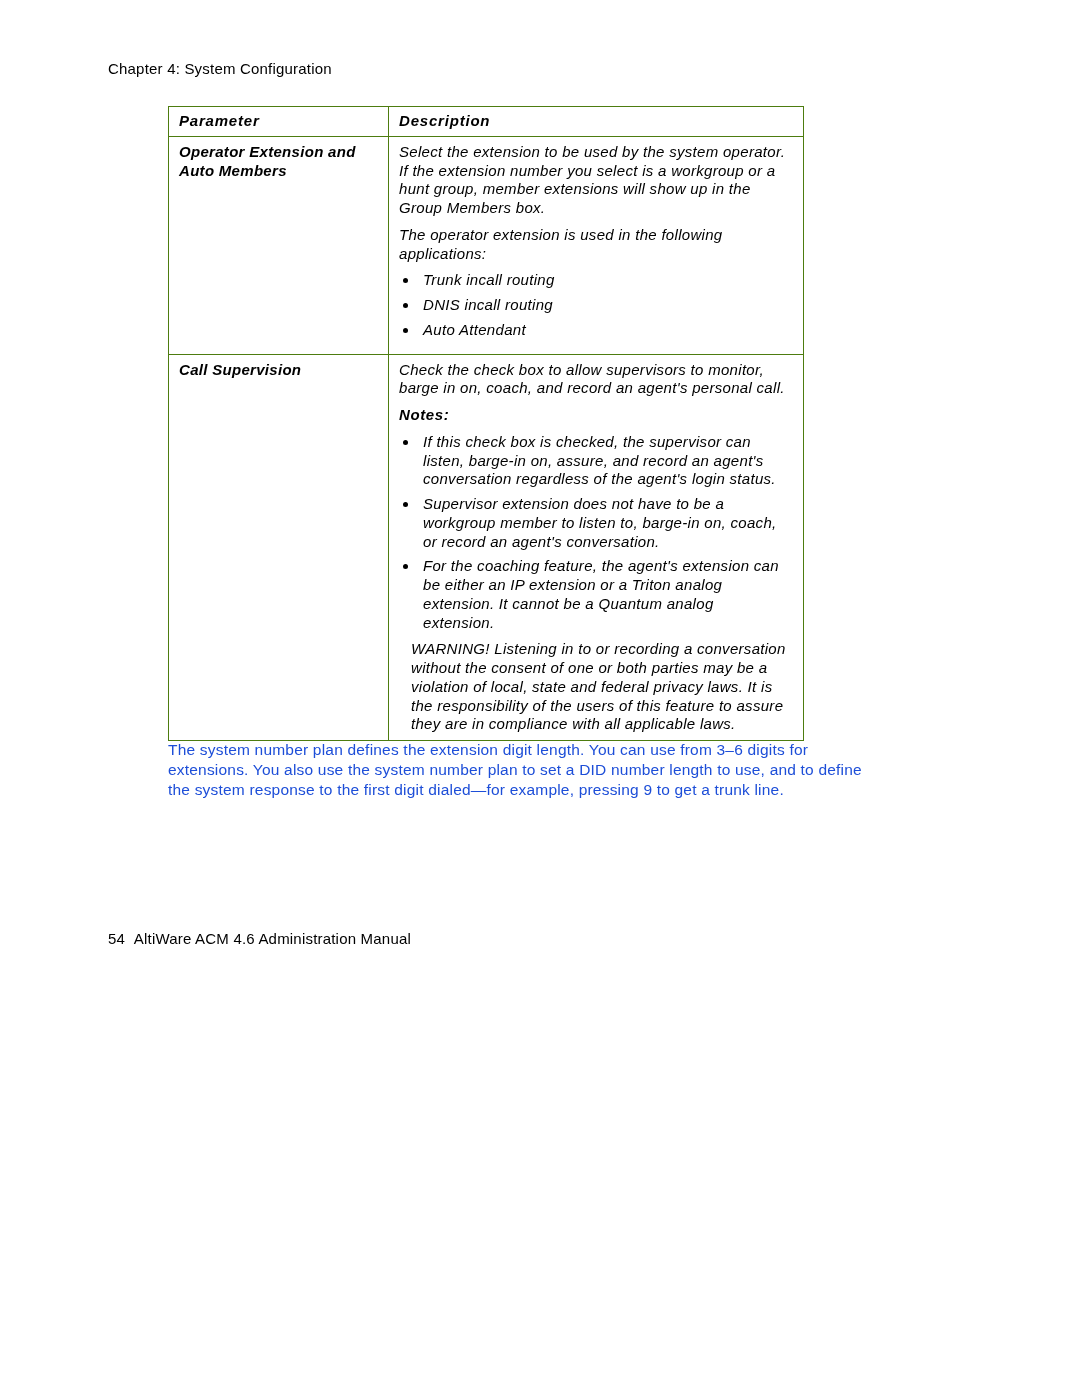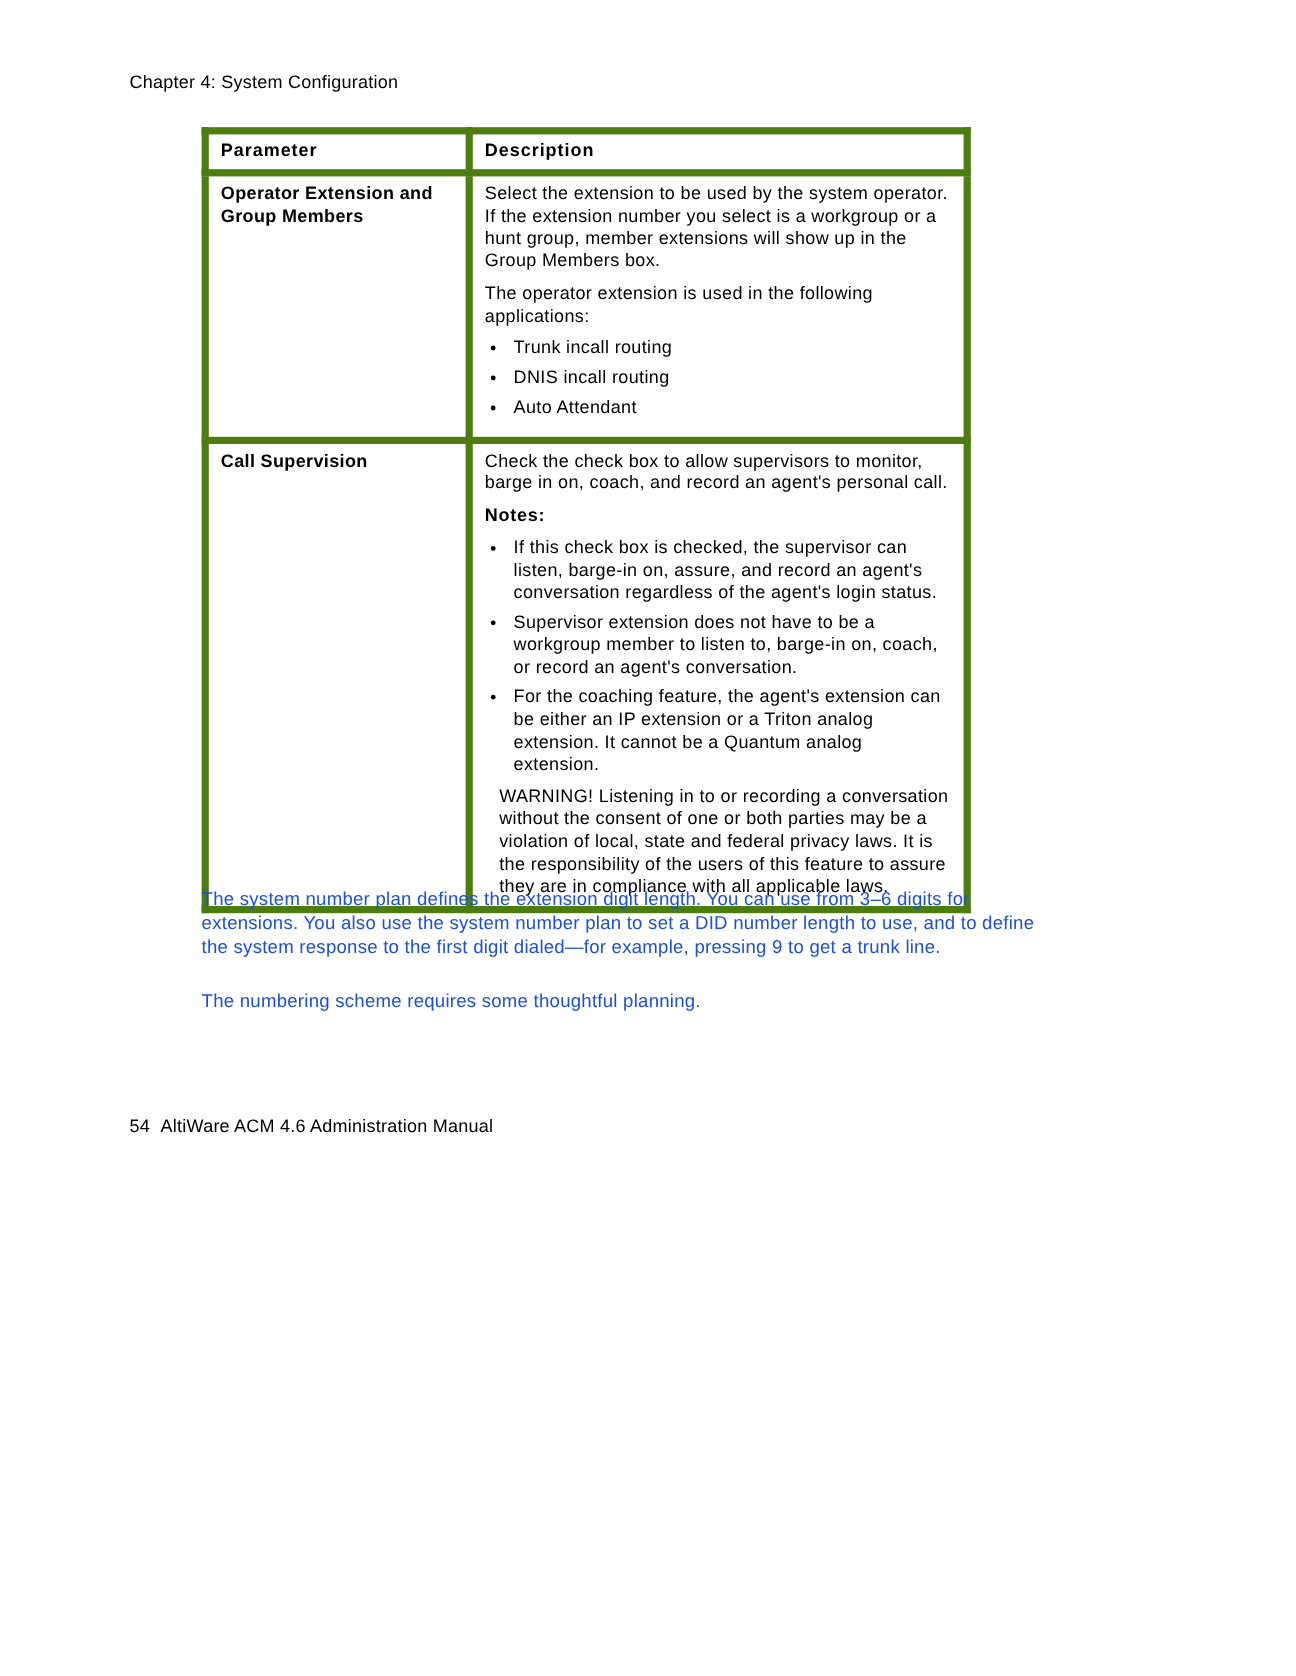--- a/index.html
+++ b/index.html
@@ -33,26 +33,27 @@
     width: 635px;
   }
   table.param {
     border-collapse: collapse;
     width: 100%;
     table-layout: fixed;
   }
   table.param col.c1 { width: 220px; }
   table.param col.c2 { width: 415px; }
   table.param th, table.param td {
-    border: 6px solid #4d7c0f;
+    border: 1px solid #4d7c0f;
     vertical-align: top;
     padding: 6px 8px 6px 10px;
     font-size: 15px;
     line-height: 1.25;
     letter-spacing: 0.3px;
+    font-style: italic;
   }
   table.param th {
     font-weight: bold;
     text-align: left;
     padding-top: 5px;
     padding-bottom: 5px;
     letter-spacing: 0.8px;
   }
   .p-label {
     font-weight: bold;
@@ -123,21 +124,21 @@
           <col class="c2">
         </colgroup>
       <thead>
         <tr>
           <th>Parameter</th>
           <th>Description</th>
         </tr>
       </thead>
       <tbody>
         <tr>
-          <td class="p-label">Operator Extension and Group Members</td>
+          <td class="p-label">Operator Extension and Auto Members</td>
           <td class="desc">
             <p>Select the extension to be used by the system operator. If the extension number you select is a workgroup or a hunt group, member extensions will show up in the Group Members box.</p>
             <p>The operator extension is used in the following applications:</p>
             <ul>
               <li>Trunk incall routing</li>
               <li>DNIS incall routing</li>
               <li>Auto Attendant</li>
             </ul>
           </td>
         </tr>
@@ -153,19 +154,18 @@
             </ul>
             <p>WARNING! Listening in to or recording a conversation without the consent of one or both parties may be a violation of local, state and federal privacy laws. It is the responsibility of the users of this feature to assure they are in compliance with all applicable laws.</p>
           </td>
         </tr>
       </tbody>
     </table>
   </div>
 
 
   <div class="body-text p1">The system number plan defines the extension digit length. You can use from 3–6 digits for extensions. You also use the system number plan to set a DID number length to use, and to define the system response to the first digit dialed—for example, pressing 9 to get a trunk line.</div>
-  <div class="body-text p2">The numbering scheme requires some thoughtful planning.</div>
 
   <div class="footer">
     <span>54</span>&nbsp;&nbsp;<span>AltiWare ACM 4.6 Administration Manual</span>
   </div>
 
 </div>
 
 </body></html>

